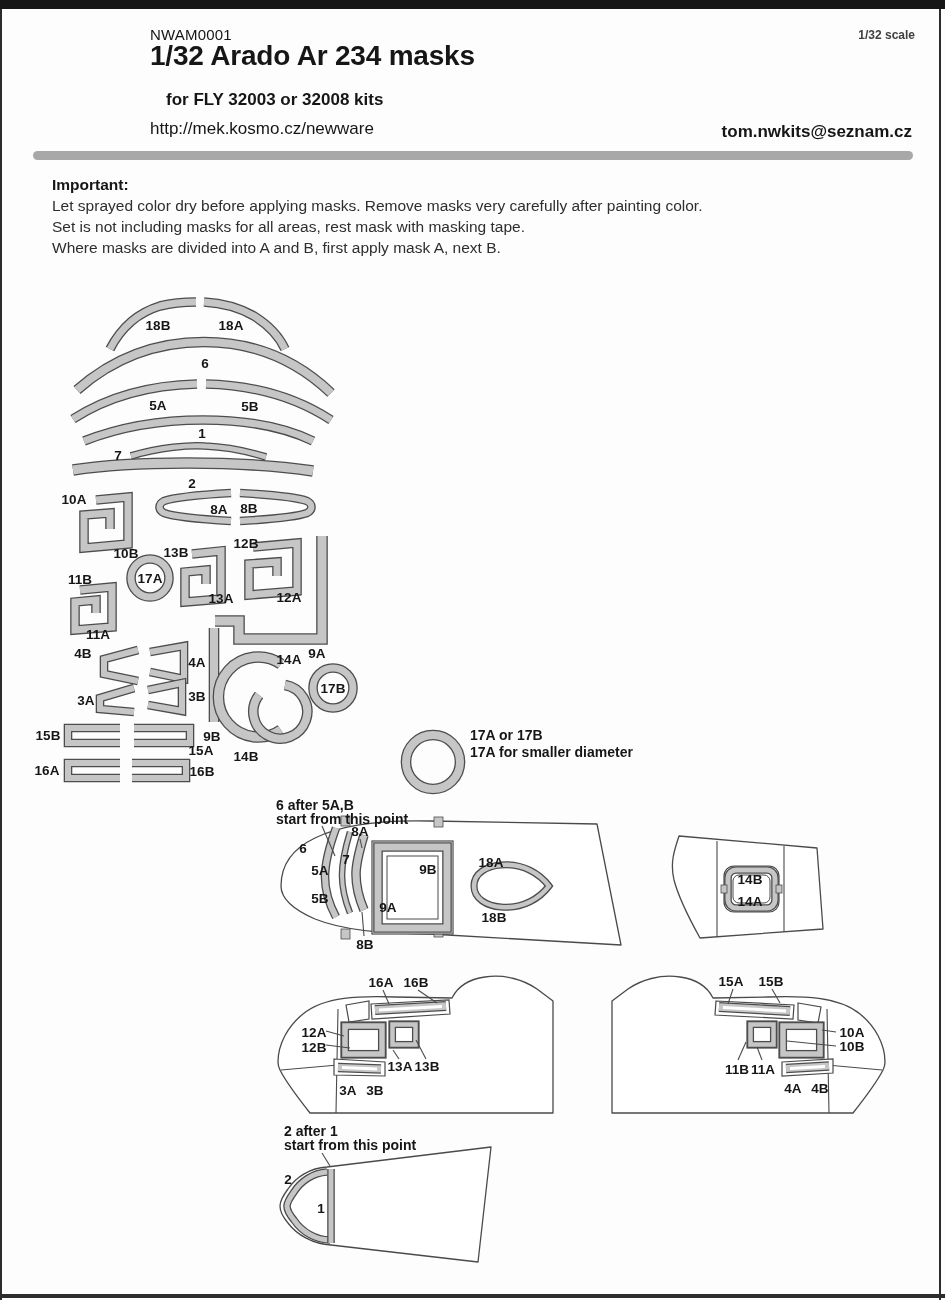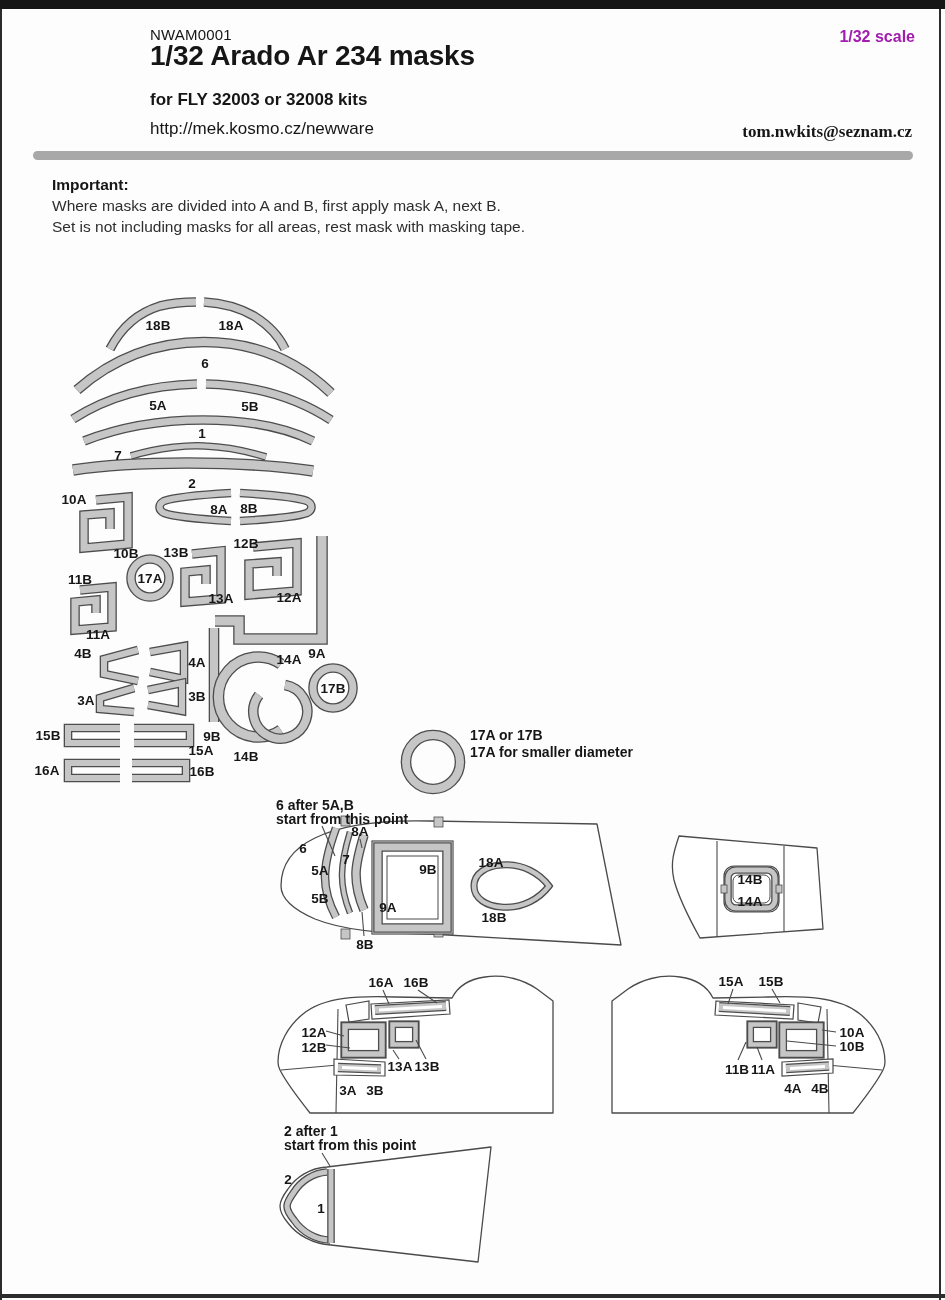--- a/index.html
+++ b/index.html
@@ -1,24 +1,24 @@
 <!DOCTYPE html>
 <html><head>
 <meta charset="utf-8">
 <style>
   html,body{margin:0;padding:0;background:#e8e8e8;}
   .page{position:relative;width:945px;height:1300px;background:#fdfdfd;overflow:hidden;
         font-family:"Liberation Sans",sans-serif;}
   .abs{position:absolute;}
   .hdr-code{left:150px;top:26px;font-size:15px;font-weight:400;color:#161616;letter-spacing:0.2px;}
   .hdr-title{left:150px;top:40px;font-size:28px;font-weight:700;color:#161616;letter-spacing:-0.2px;}
-  .hdr-sub{left:150px;top:90px;font-size:17px;font-weight:700;color:#161616;}
+  .hdr-sub{left:166px;top:90px;font-size:17px;font-weight:700;color:#161616;}
   .hdr-url{left:150px;top:119px;font-size:17px;font-weight:400;color:#161616;}
-  .hdr-scale{right:30px;top:28px;font-size:16px;font-weight:700;color:#a21caf;}
-  .hdr-email{right:33px;top:122px;font-size:17px;font-weight:700;color:#161616;font-family:Liberation Serif, serif;}
+  .hdr-scale{right:30px;top:28px;font-size:12px;font-weight:700;color:#404040;}
+  .hdr-email{right:33px;top:122px;font-size:17px;font-weight:700;color:#161616;}
   .divider{left:33px;top:151px;width:880px;height:9px;background:#a8a8a8;border-radius:5px;}
   .notes{left:52px;top:174px;width:800px;color:#2e2e2e;font-size:15.5px;line-height:21px;}
   .notes .hd{font-weight:700;color:#161616;}
   .border-top{left:0;top:0;width:945px;height:9px;background:#161616;}
   .border-left{left:0;top:9px;width:2px;height:1291px;background:#2c2c2c;}
   .border-right{left:939px;top:9px;width:2px;height:1291px;background:#2c2c2c;}
   .border-bottom{left:0;top:1294px;width:945px;height:4px;background:#2c2c2c;}
   svg.sheet{position:absolute;left:0;top:0;}
   .strip{fill:none;stroke:#c6c6c6;stroke-linejoin:miter;stroke-linecap:butt;}
   .strip-outline{fill:none;stroke:#4d4d4d;stroke-linejoin:miter;stroke-linecap:butt;}
@@ -45,22 +45,23 @@
   <div class="abs hdr-code">NWAM0001</div>
   <div class="abs hdr-title">1/32 Arado Ar 234 masks</div>
   <div class="abs hdr-sub">for FLY 32003 or 32008 kits</div>
   <div class="abs hdr-url">http://mek.kosmo.cz/newware</div>
   <div class="abs hdr-scale">1/32 scale</div>
   <div class="abs hdr-email">tom.nwkits@seznam.cz</div>
   <div class="abs divider"></div>
 
   <div class="abs notes">
     <div class="hd">Important:</div>
+    <div>Let sprayed color dry before applying masks. Remove masks very carefully after painting color.</div>
+    <div>Set is not including masks for all areas, rest mask with masking tape.</div>
     <div>Where masks are divided into A and B, first apply mask A, next B.</div>
-    <div>Set is not including masks for all areas, rest mask with masking tape.</div>
   </div>
 
   <svg class="sheet" width="945" height="1300" viewBox="0 0 945 1300">
 
     <g>
       <path class="strip-outline" d="M110,349 C122,326 140,312 160,306 C172,303 185,302 196,302" stroke-width="9.6"></path>
         <path class="strip" d="M110,349 C122,326 140,312 160,306 C172,303 185,302 196,302" stroke-width="7"></path>
       <path class="strip-outline" d="M204,302 C222,303 240,308 254,316 C270,326 280,338 285,349" stroke-width="9.6"></path>
         <path class="strip" d="M204,302 C222,303 240,308 254,316 C270,326 280,338 285,349" stroke-width="7"></path>
       <path class="strip-outline" d="M77,390 C120,352 165,342 204,342 C243,342 288,352 331,393" stroke-width="10.6"></path>

